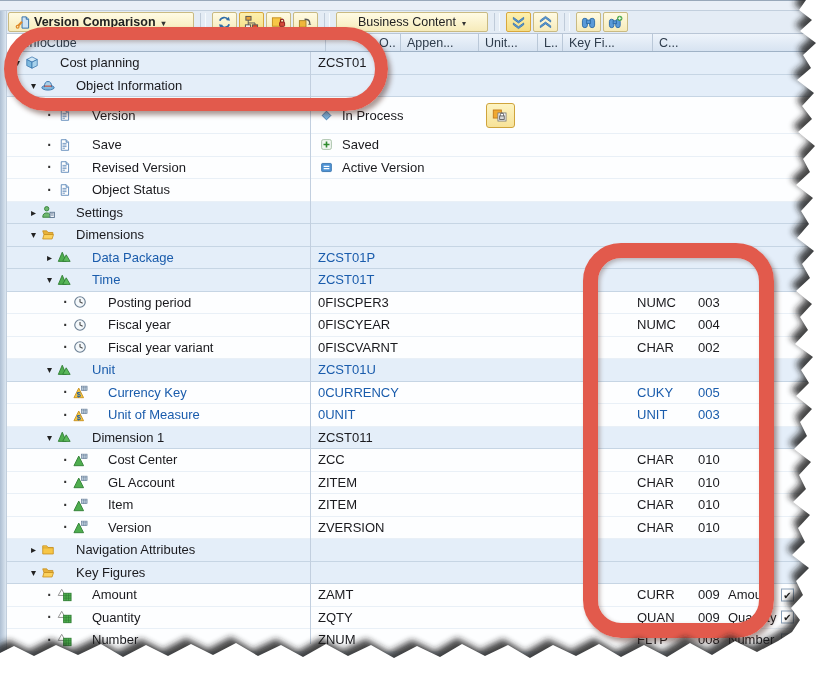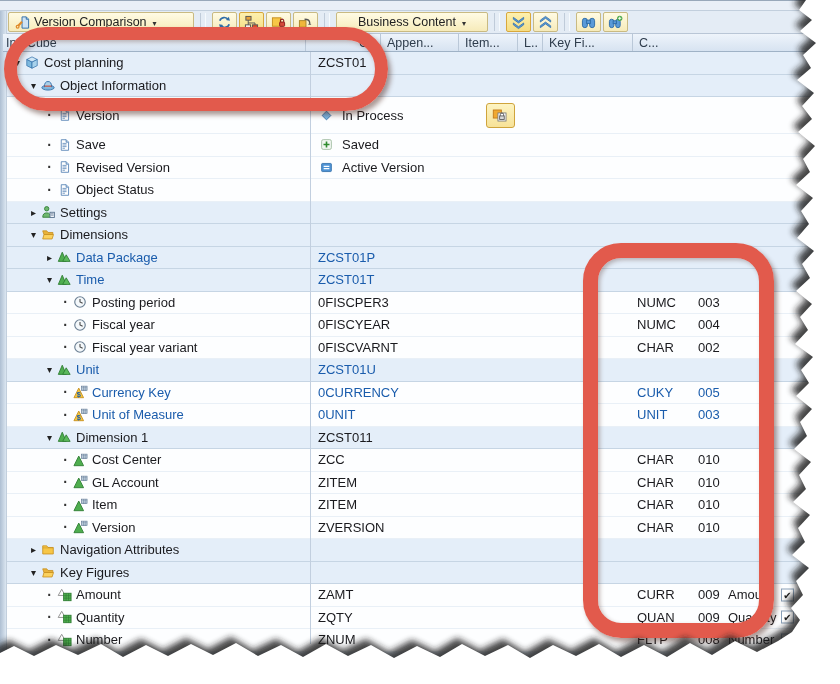--- a/index.html
+++ b/index.html
@@ -11,46 +11,46 @@
   .left-bar{position:absolute;left:0;top:11px;bottom:0;width:7px;
             background:linear-gradient(to right,#aebfd2,#dbe6f1);border-right:1px solid #c2cfdd;box-sizing:border-box;}
   
   .toolbar{position:absolute;left:0;top:11px;right:0;height:23px;background:#e4ecf5;
            border-bottom:1px solid #b9c6d6;display:flex;align-items:center;padding-left:8px;gap:2px;box-sizing:border-box;}
   .tb-btn{height:20px;display:flex;align-items:center;gap:4px;padding:0 6px;
           background:linear-gradient(#fffbe4,#f6ebba);border:1px solid #c9ba82;border-radius:2px;
           font-family:inherit;font-size:12.5px;color:#222;cursor:default;box-sizing:border-box;}
   .tb-btn.selected{background:linear-gradient(#fdf0ae,#f5dd84);border-color:#d8a83c;}
   .icon-btn{width:25px;justify-content:center;padding:0;}
-  .text-btn.vc{min-width:186px;}
+  .text-btn.vc{min-width:186px;font-weight:bold;}
   .text-btn.bc{min-width:152px;justify-content:center;text-align:center;}
   .menu-arrow{font-size:8px;color:#333;margin-left:2px;align-self:flex-end;line-height:14px;}
   .tb-sep{width:4px;height:18px;border-left:1px solid #bfcbd9;border-right:1px solid #f6fafd;margin:0 4px;}
   .tb-ic svg{display:block;}
   
-  .grid-header{position:absolute;left:3px;top:34px;right:0;height:18px;display:flex;
+  .grid-header{position:absolute;left:23px;top:34px;right:0;height:18px;display:flex;
                background:linear-gradient(#eef4fb,#d7e3f1);border-bottom:1px solid #9fb2c6;
                color:#2e3c4c;font-size:12.5px;box-sizing:border-box;}
   .hcell{border-right:1px solid #bac8d8;display:flex;align-items:center;padding-left:6px;
          overflow:hidden;white-space:nowrap;box-sizing:border-box;flex:none;}
   .w0{width:303px;padding-left:3px;} .w1{width:170px;} .w2{width:47px;margin-top:20px;} .w3{width:28px;}
   .w4{width:78px;} .w5{width:59px;} .w6{width:25px;} .w7{width:90px;} .w8{flex:1;border-right:none;}
   
   .rows{position:absolute;left:7px;top:52px;right:0;bottom:0;display:flex;flex-direction:column;}
   .row{position:relative;flex:none;height:21.5px;}
   .row.tall{height:36px;}
   .row.empty{flex:1;}
   .bg-blue{background:#e4eef9;border-bottom:1px solid #c6d5e4;}
   .bg-white{background:#fdfeff;border-bottom:1px solid #e9f0f7;}
   .c-tree{position:absolute;left:0;top:0;height:100%;display:flex;align-items:center;white-space:nowrap;}
   .arrow{width:13px;font-size:10px;color:#222;text-align:center;flex:none;}
   .dot{width:13px;font-size:14px;font-weight:bold;color:#333;text-align:center;flex:none;}
   .ic{width:16px;height:15px;flex:none;display:inline-flex;align-items:center;justify-content:center;margin-right:4px;}
   .ic svg{display:block;}
-  .lbl{white-space:nowrap;}
+  .lbl{white-space:nowrap;margin-left:16px;}
   .blu{color:#1a5cac;}
   .c-tech{position:absolute;left:311px;top:0;height:100%;display:flex;align-items:center;white-space:nowrap;}
   .c-value{position:absolute;left:311px;top:0;height:100%;display:flex;align-items:center;gap:4px;white-space:nowrap;}
   .c-func{position:absolute;left:479px;top:0;height:100%;display:flex;align-items:center;}
   .func-btn{width:29px;height:25px;display:flex;align-items:center;justify-content:center;
             background:linear-gradient(#fdf4c2,#f7e298);border:1px solid #cfa43c;border-radius:3px;box-sizing:border-box;}
   .c-dtype{position:absolute;left:630px;top:0;height:100%;display:flex;align-items:center;}
   .c-len{position:absolute;left:691px;top:0;height:100%;display:flex;align-items:center;}
   .c-kf{position:absolute;left:721px;top:0;height:100%;display:flex;align-items:center;
         width:49px;overflow:hidden;white-space:nowrap;}
@@ -178,21 +178,21 @@
     <div class="hcell w2">
         <span>Func.</span>
       </div>
     <div class="hcell w3">
         <span>O..</span>
       </div>
     <div class="hcell w4">
         <span>Appen...</span>
       </div>
     <div class="hcell w5">
-        <span>Item...</span>
+        <span>Unit...</span>
       </div>
     <div class="hcell w6">
         <span>L..</span>
       </div>
     <div class="hcell w7">
         <span>Key Fi...</span>
       </div>
     <div class="hcell w8">
         <span>C...</span>
       </div>

